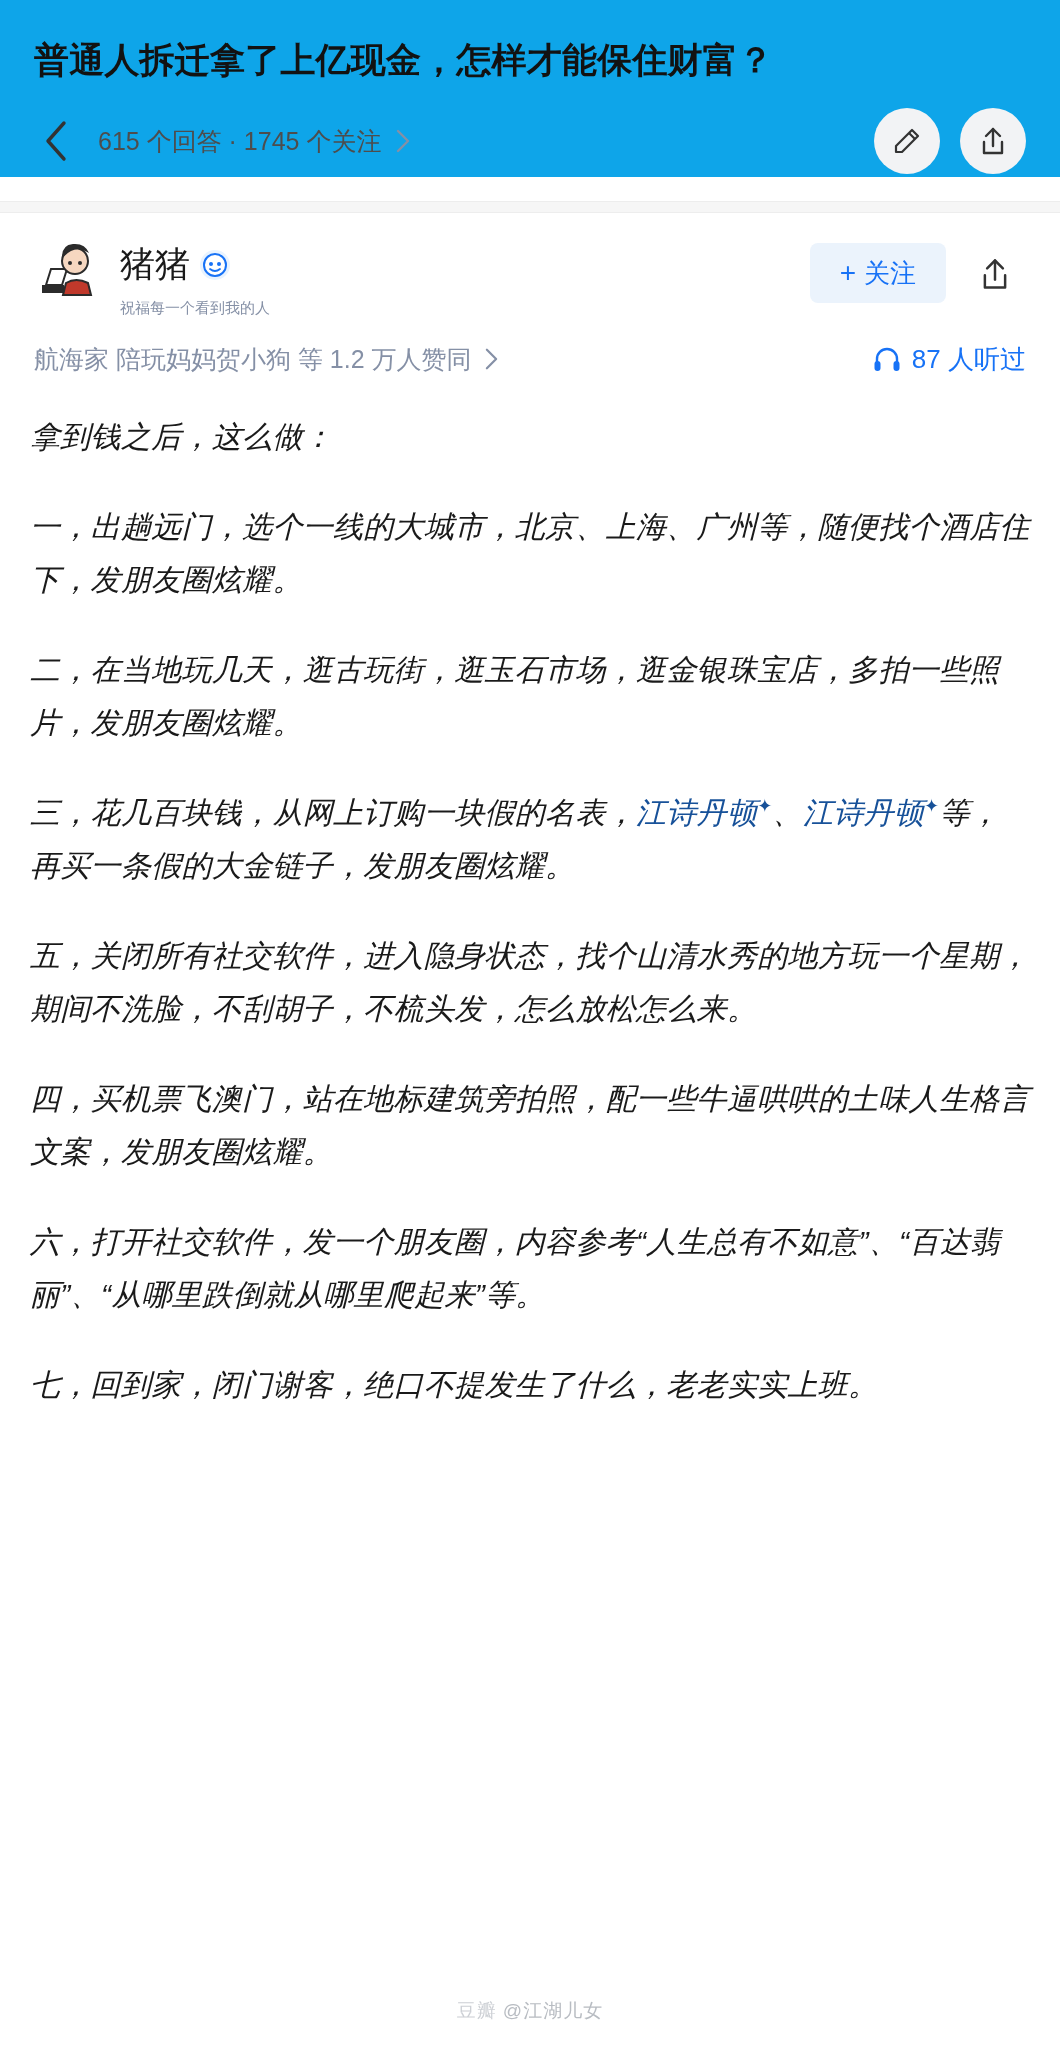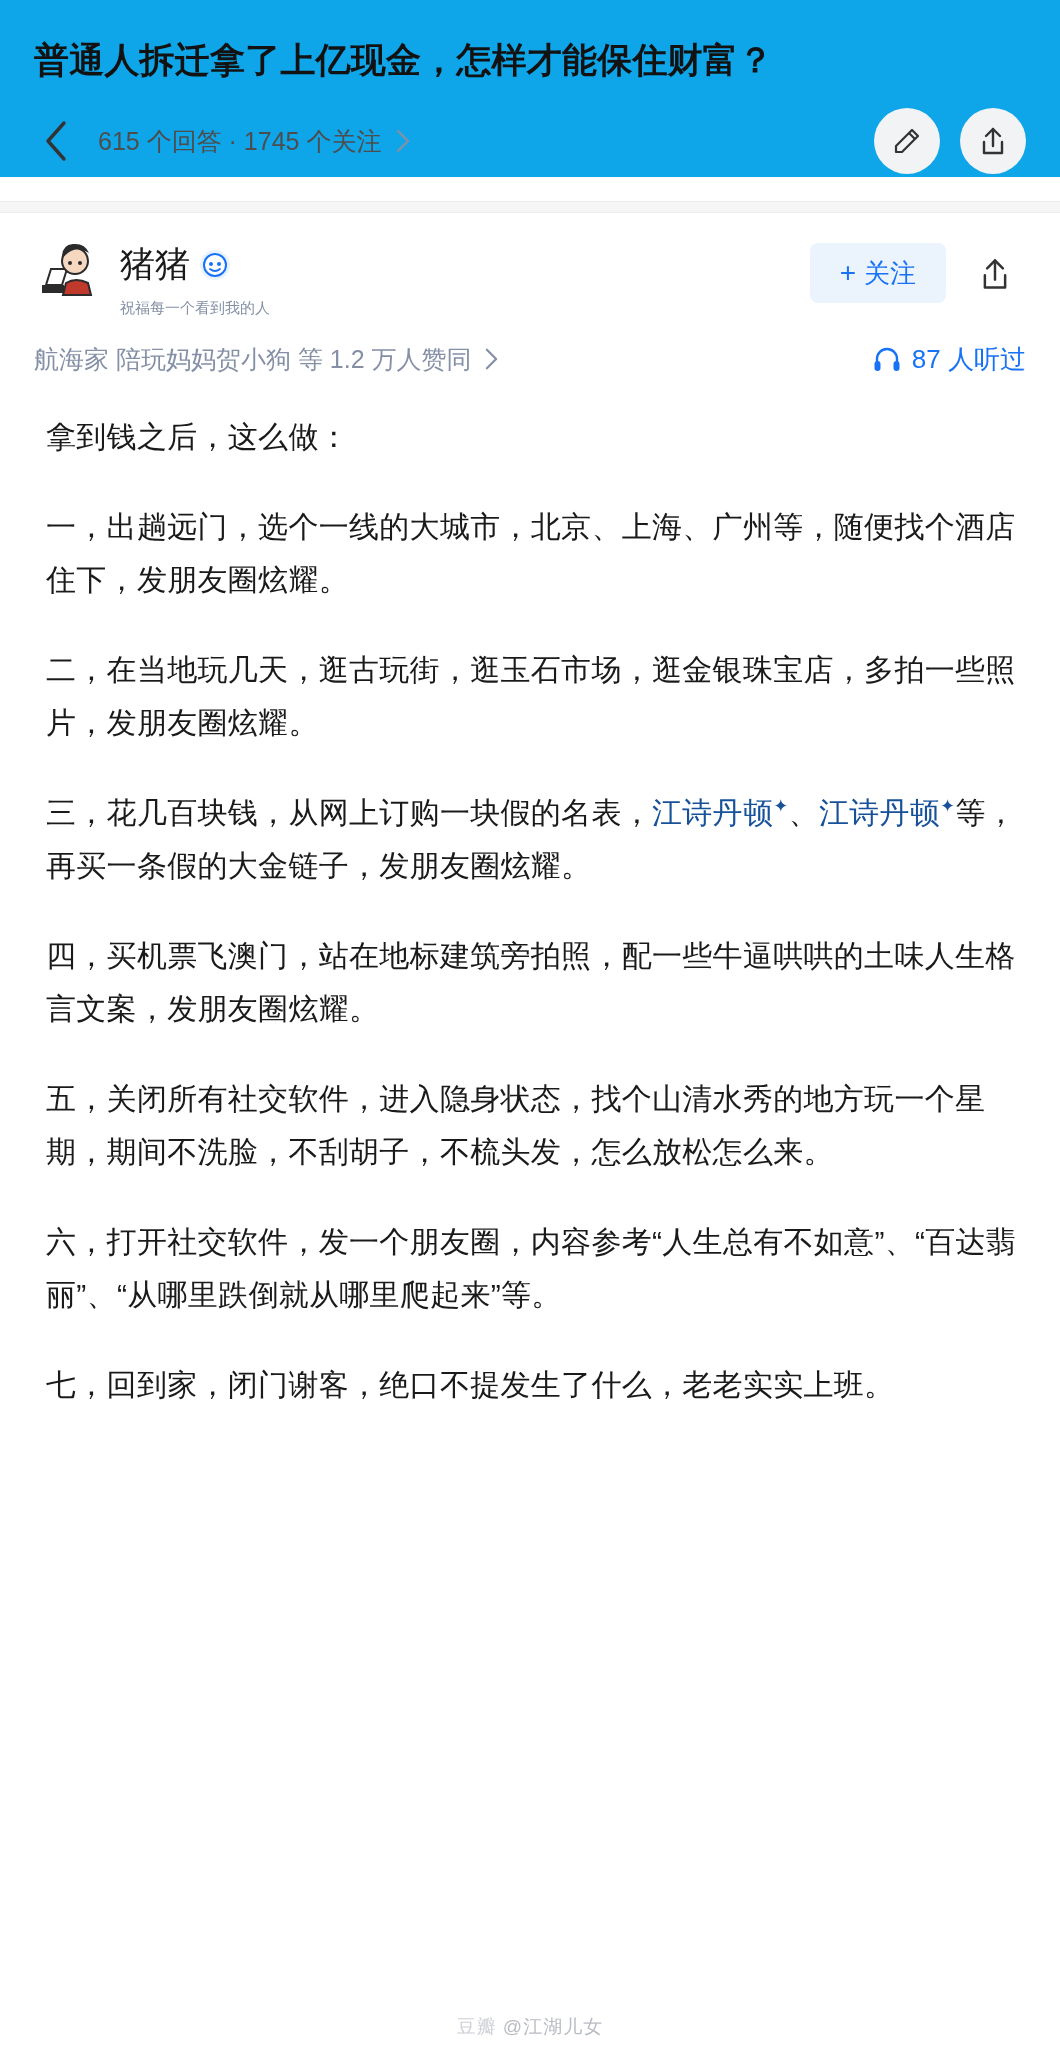--- a/index.html
+++ b/index.html
@@ -161,36 +161,37 @@
 
   
   .answer-body {
     padding: 34px 30px 40px 30px;
     font-size: 30px;
     line-height: 1.75;
     color: #1a1a1a;
     letter-spacing: 0.3px;
   }
   .answer-body p {
-    margin: 0 0 38px 16px;
+    margin: 0 0 38px 0;
+    font-style: italic;
   }
   .answer-body p:last-child { margin-bottom: 0; }
   .link {
     color: #175199;
   }
   .link-sup {
     color: #175199;
     font-size: 18px;
     vertical-align: super;
   }
 
   
   .watermark {
     position: absolute;
-    bottom: 8px;
+    bottom: 24px;
     left: 0;
     width: 100%;
     text-align: center;
     font-size: 19px;
     color: #b8bcc2;
     letter-spacing: 1px;
   }
   .watermark .wm-left { color: #cdd0d5; margin-right: 6px; }
 </style>
 </head>
@@ -286,21 +287,21 @@
     </svg>
     <span>87 人听过</span>
   </span>
 </div>
 
 <div class="answer-body">
   <p>拿到钱之后，这么做：</p>
   <p>一，出趟远门，选个一线的大城市，北京、上海、广州等，随便找个酒店住下，发朋友圈炫耀。</p>
   <p>二，在当地玩几天，逛古玩街，逛玉石市场，逛金银珠宝店，多拍一些照片，发朋友圈炫耀。</p>
   <p><span>三，花几百块钱，从网上订购一块假的名表，</span><span class="link">江诗丹顿</span><span class="link-sup">✦</span><span>、</span><span class="link">江诗丹顿</span><span class="link-sup">✦</span><span>等，再买一条假的大金链子，发朋友圈炫耀。</span></p>
+  <p>五，关闭所有社交软件，进入隐身状态，找个山清水秀的地方玩一个星期，期间不洗脸，不刮胡子，不梳头发，怎么放松怎么来。</p>
   <p>四，买机票飞澳门，站在地标建筑旁拍照，配一些牛逼哄哄的土味人生格言文案，发朋友圈炫耀。</p>
-  <p>五，关闭所有社交软件，进入隐身状态，找个山清水秀的地方玩一个星期，期间不洗脸，不刮胡子，不梳头发，怎么放松怎么来。</p>
   <p>六，打开社交软件，发一个朋友圈，内容参考“人生总有不如意”、“百达翡丽”、“从哪里跌倒就从哪里爬起来”等。</p>
   <p>七，回到家，闭门谢客，绝口不提发生了什么，老老实实上班。</p>
 </div>
 
 <div class="watermark">
   <span class="wm-left">豆瓣</span><span>@江湖儿女</span>
 </div>
 
 </body></html>

